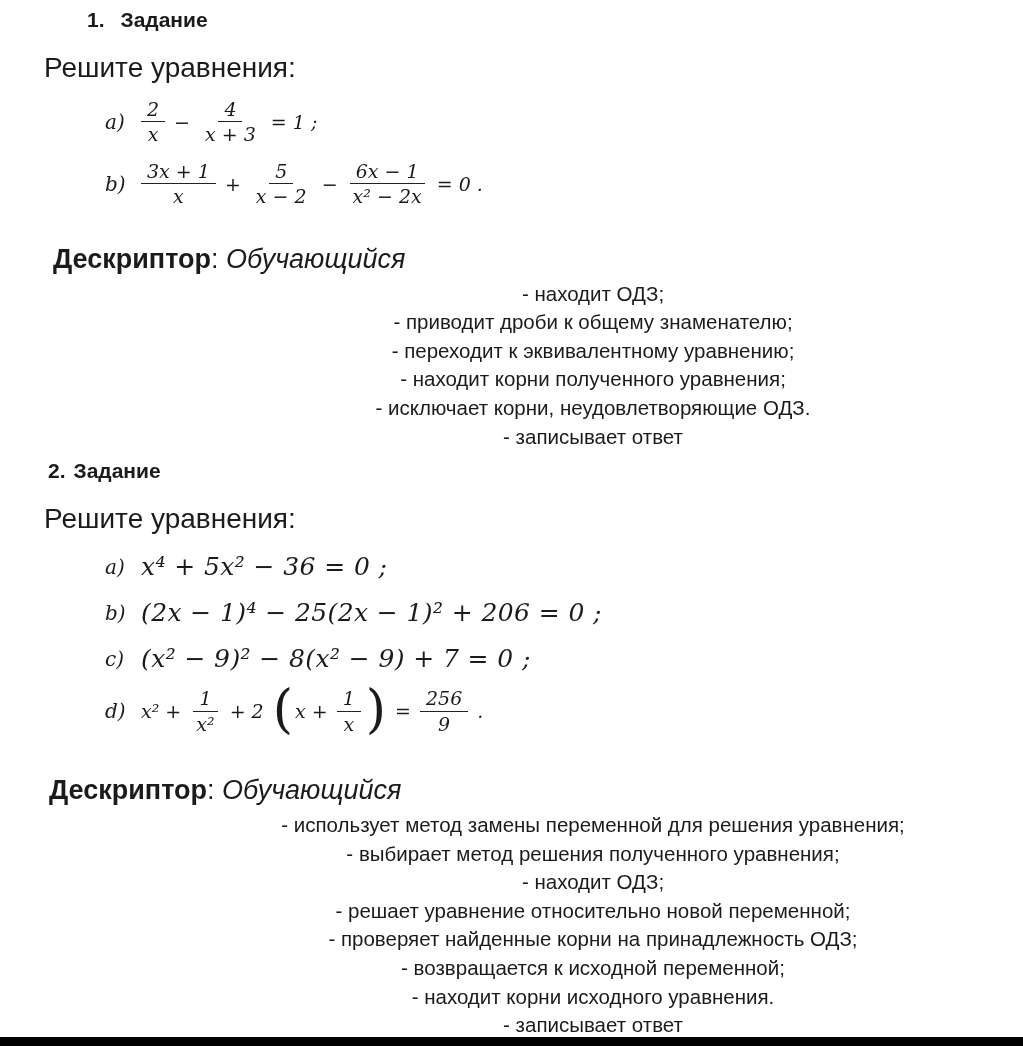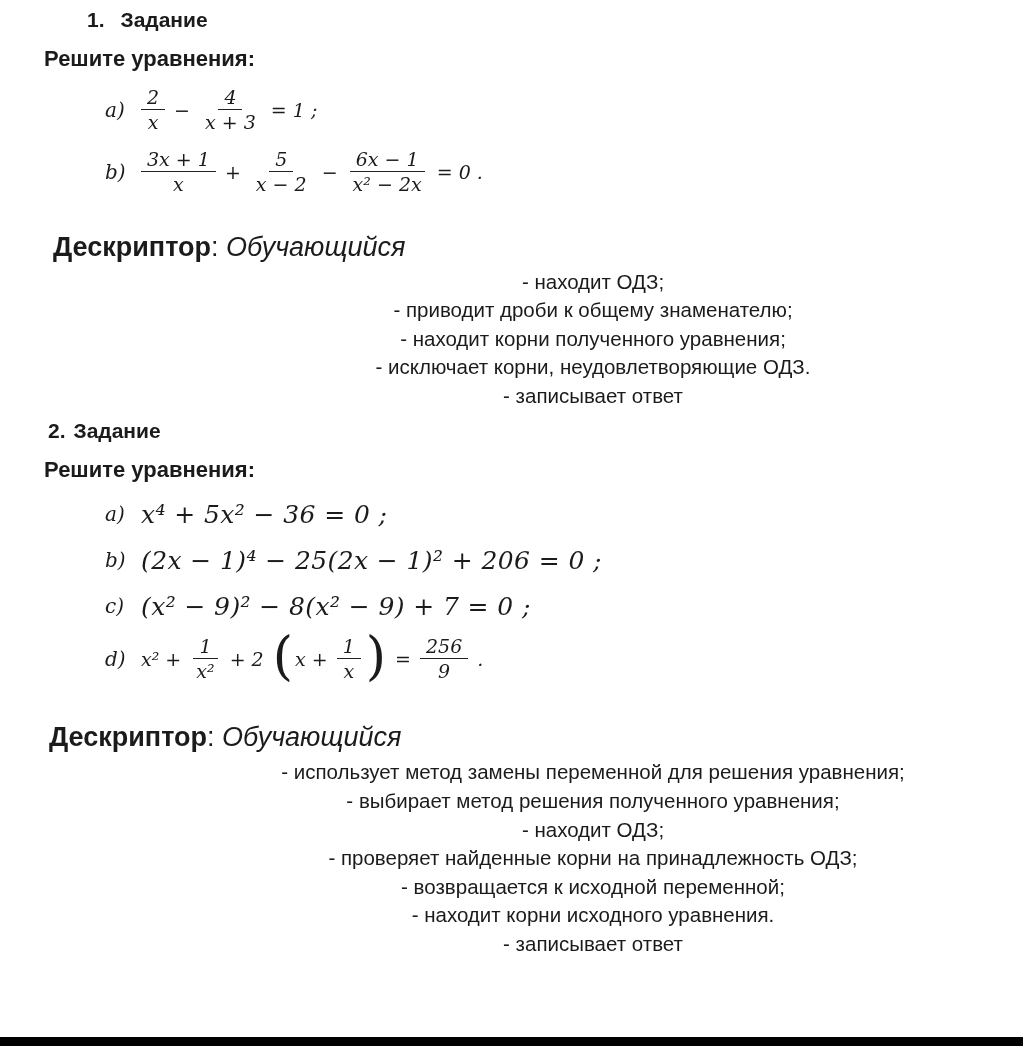--- a/index.html
+++ b/index.html
@@ -24,23 +24,22 @@
     font-weight: bold;
     font-size: 21px;
     display: flex;
     align-items: baseline;
   }
   .heading.h1 { margin-left: 43px; margin-top: 0; }
   .heading.h1 .hnum { margin-right: 16px; }
   .heading.h2 { margin-left: 4px; margin-top: 8px; }
   .heading.h2 .hnum { margin-right: 8px; }
   .intro {
-    margin-top: 14px;
-    font-size: 22px;
-    font-weight: bold;
+    margin-top: 20px;
+    font-size: 28px;
   }
   .eq-block {
     margin-left: 61px;
   }
   .eq-row {
     display: flex;
     align-items: center;
     font-family: "DejaVu Serif", serif;
     font-style: italic;
     font-size: 19px;
@@ -154,20 +153,21 @@
 
   </div>
 
   <div class="descriptor">
     <span class="desc-label">Дескриптор</span><span class="desc-sep">: </span><span class="desc-value">Обучающийся</span>
   </div>
 
   <div class="desc-list">
     <div class="desc-item">- находит ОДЗ;</div>
     <div class="desc-item">- приводит дроби к общему знаменателю;</div>
+    <div class="desc-item">- переходит к эквивалентному уравнению;</div>
     <div class="desc-item">- находит корни полученного уравнения;</div>
     <div class="desc-item">- исключает корни, неудовлетворяющие ОДЗ.</div>
     <div class="desc-item">- записывает ответ</div>
   </div>
 
   <div class="heading h2">
     <span class="hnum">2.</span>
     <span class="htitle">Задание</span>
   </div>
 
@@ -216,20 +216,21 @@
   </div>
 
   <div class="descriptor" style="margin-top:40px; margin-left:5px;">
     <span class="desc-label">Дескриптор</span><span class="desc-sep">: </span><span class="desc-value">Обучающийся</span>
   </div>
 
   <div class="desc-list">
     <div class="desc-item">- использует метод замены переменной для решения уравнения;</div>
     <div class="desc-item">- выбирает метод решения полученного уравнения;</div>
     <div class="desc-item">- находит ОДЗ;</div>
+    <div class="desc-item">- решает уравнение относительно новой переменной;</div>
     <div class="desc-item">- проверяет найденные корни на принадлежность ОДЗ;</div>
     <div class="desc-item">- возвращается к исходной переменной;</div>
     <div class="desc-item">- находит корни исходного уравнения.</div>
     <div class="desc-item">- записывает ответ</div>
   </div>
 
 </div>
 
 <div class="bottom-bar"></div>
 

